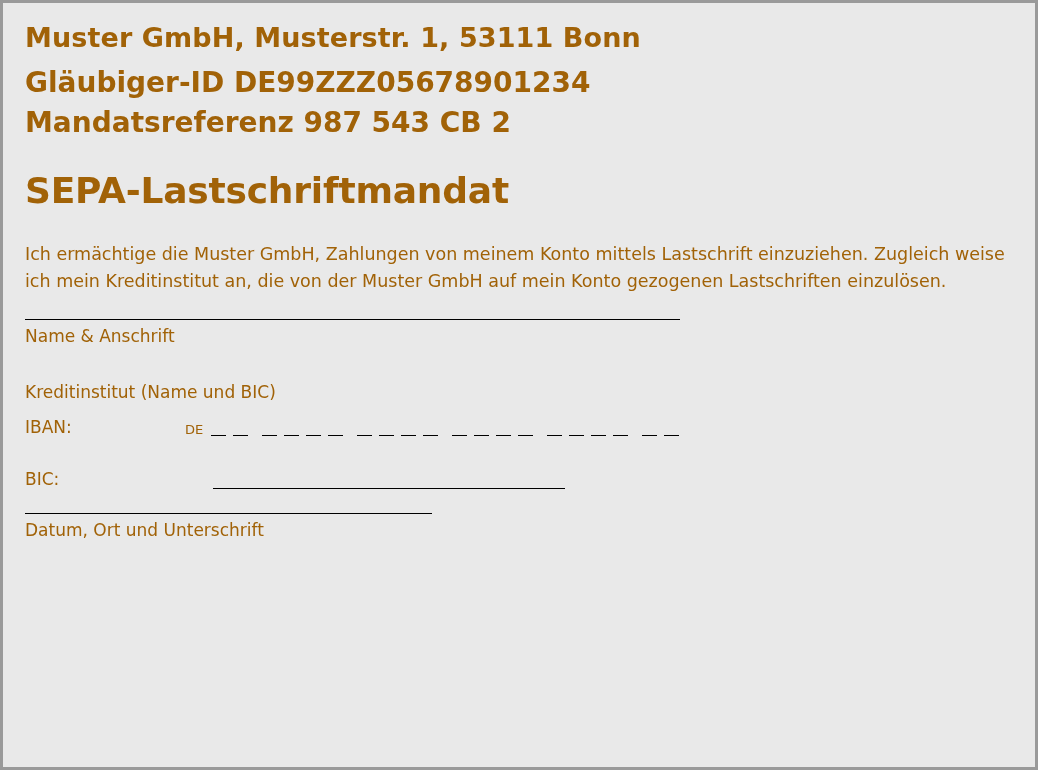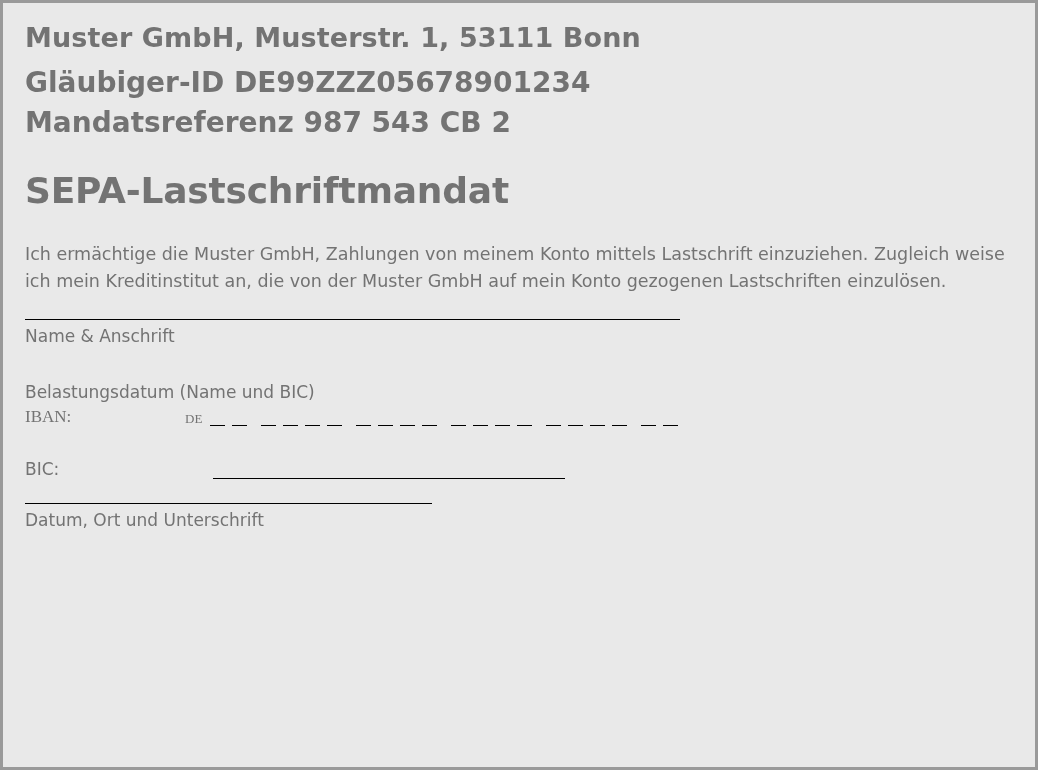--- a/index.html
+++ b/index.html
@@ -14,21 +14,21 @@
   }
   .page {
     position: relative;
     box-sizing: border-box;
     width: 1038px;
     height: 770px;
     background: #e9e9e9;
     border: 3px solid #9a9a9a;
     padding: 14px 26px 0 22px;
     overflow: hidden;
-    color: #737373;
+    color: #a16207;
   }
   .company-line {
     font-size: 27px;
     font-weight: 700;
     letter-spacing: 0.1px;
     line-height: 1.25;
     margin: 4px 0 8px 0;
   }
   .ids {
     font-size: 28px;
@@ -68,22 +68,21 @@
     line-height: 1.5;
   }
   .block-bank {
     margin-top: 30px;
   }
   .row {
     display: flex;
     align-items: flex-end;
   }
   .row-iban {
-    margin-top: 2px;
-    font-family: Liberation Serif, serif;
+    margin-top: 12px;
   }
   .lbl-iban {
     width: 160px;
     font-size: 17px;
   }
   .de-prefix {
     font-size: 13px;
     padding-right: 8px;
   }
   .iban-groups {
@@ -140,21 +139,21 @@
   <p class="para">Ich ermächtige die Muster GmbH, Zahlungen von meinem Konto mittels Lastschrift einzuziehen. Zugleich weise ich mein Kreditinstitut an, die von der Muster GmbH auf mein Konto gezogenen Lastschriften einzulösen.</p>
 
   <div class="fields">
 
     <div>
       <div class="rule rule-name"></div>
       <div class="field-label">Name &amp; Anschrift</div>
     </div>
 
     <div class="block-bank">
-      <div class="field-label">Belastungsdatum (Name und BIC)</div>
+      <div class="field-label">Kreditinstitut (Name und BIC)</div>
 
       <div class="row row-iban">
         <div class="lbl-iban">IBAN:</div>
         <div class="de-prefix">DE</div>
         <div class="iban-groups">
           <span class="grp">
               <i class="cell"></i>
               <i class="cell"></i>
             </span>
           <span class="grp">

